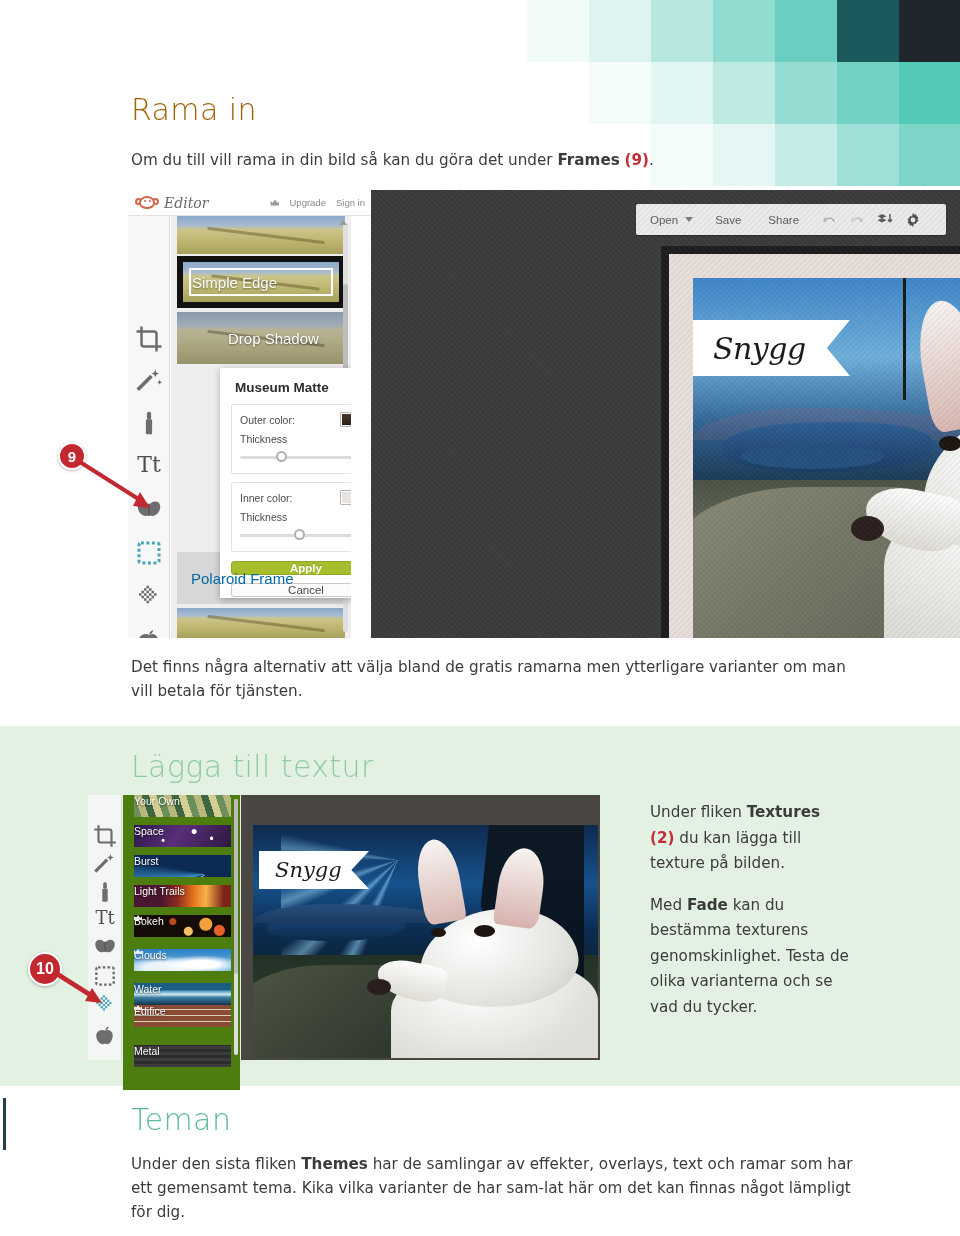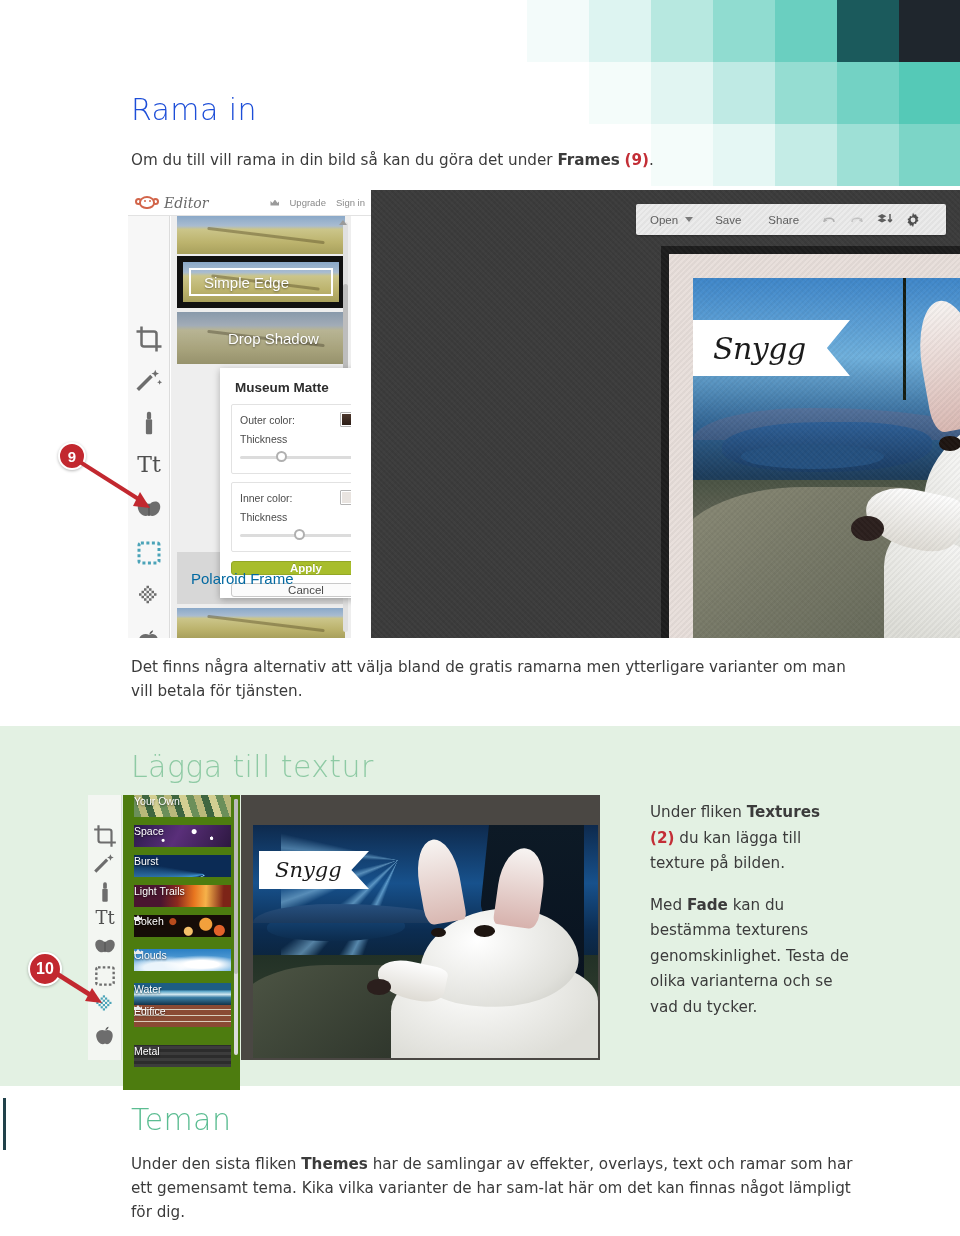--- a/index.html
+++ b/index.html
@@ -20,21 +20,21 @@
   
   .sec-white-1 { position:absolute; left:0; top:0;    width:960px; height:726px; background:#fff; }
   .sec-green   { position:absolute; left:0; top:726px;width:960px; height:360px; background:#e3f1e3; }
   .sec-white-2 { position:absolute; left:0; top:1086px;width:960px;height:150px; background:#fff; }
 
   h1.title {
     font-family:"DejaVu Sans", sans-serif;
     font-weight:300;
     letter-spacing:.4px;
   }
-  .t-rama { position:absolute; left:131px; top:92px; font-size:30px; color:#1d4ed8; }
+  .t-rama { position:absolute; left:131px; top:92px; font-size:30px; color:#a16207; }
   .t-lagga{ position:absolute; left:131px; top:749px;font-size:30px; color:#8ecaa4; }
   .t-teman{ position:absolute; left:131px; top:1102px;font-size:30px;color:#5cbd92; }
 
   p.body {
     font-family:"DejaVu Sans", sans-serif;
     font-size:15.2px;
     line-height:24px;
     color:#3b3b3b;
     font-weight:400;
   }
@@ -101,21 +101,21 @@
 
   .panel { position:absolute; left:43px; top:26px; width:180px; height:422px; background:#eee; overflow:hidden; }
   .fr-item { position:absolute; left:6px; width:168px; height:52px; overflow:hidden;
              display:flex; align-items:center; }
   .fr-label { font-family:"Liberation Sans",sans-serif; font-size:15px; color:#fff; font-weight:400;
               padding-left:9px; text-shadow:0 1px 2px rgba(0,0,0,.45); position:relative; z-index:2; }
   .fr-field { position:absolute; inset:0;
     background:linear-gradient(#8aa8c8 0%,#a9bcd0 26%, #cbc58a 35%, #bcb36d 70%, #a8a05c 100%); }
   .fr-field:after{content:"";position:absolute;left:18%;top:48%;width:70%;height:3px;
     background:rgba(90,80,40,.45); transform:rotate(7deg); border-radius:2px;}
-  .fr-sel { border:6px solid #111;padding-left:12px; }
+  .fr-sel { border:6px solid #111; }
   .fr-sel .inner { position:absolute; inset:6px; border:2px solid #fff; }
   .fr-dim .fr-field { filter:brightness(.92) saturate(.6); }
   .fr-grey { background:#d7d7d7; }
   .fr-grey .fr-label { color:#0369a1; text-shadow:none;padding-left:14px; }
 
   .scroll { position:absolute; right:3px; top:6px; width:5px; height:410px; background:#e0e0e0; border-radius:3px;}
   .scroll .thumb{ position:absolute; top:62px; left:0; width:5px;height:150px;background:#bdbdbd;border-radius:3px;}
   .scroll-up { position:absolute; right:1px; top:-2px; width:0;height:0;
      border-left:4px solid transparent;border-right:4px solid transparent;border-bottom:5px solid #9a9a9a;}
 

